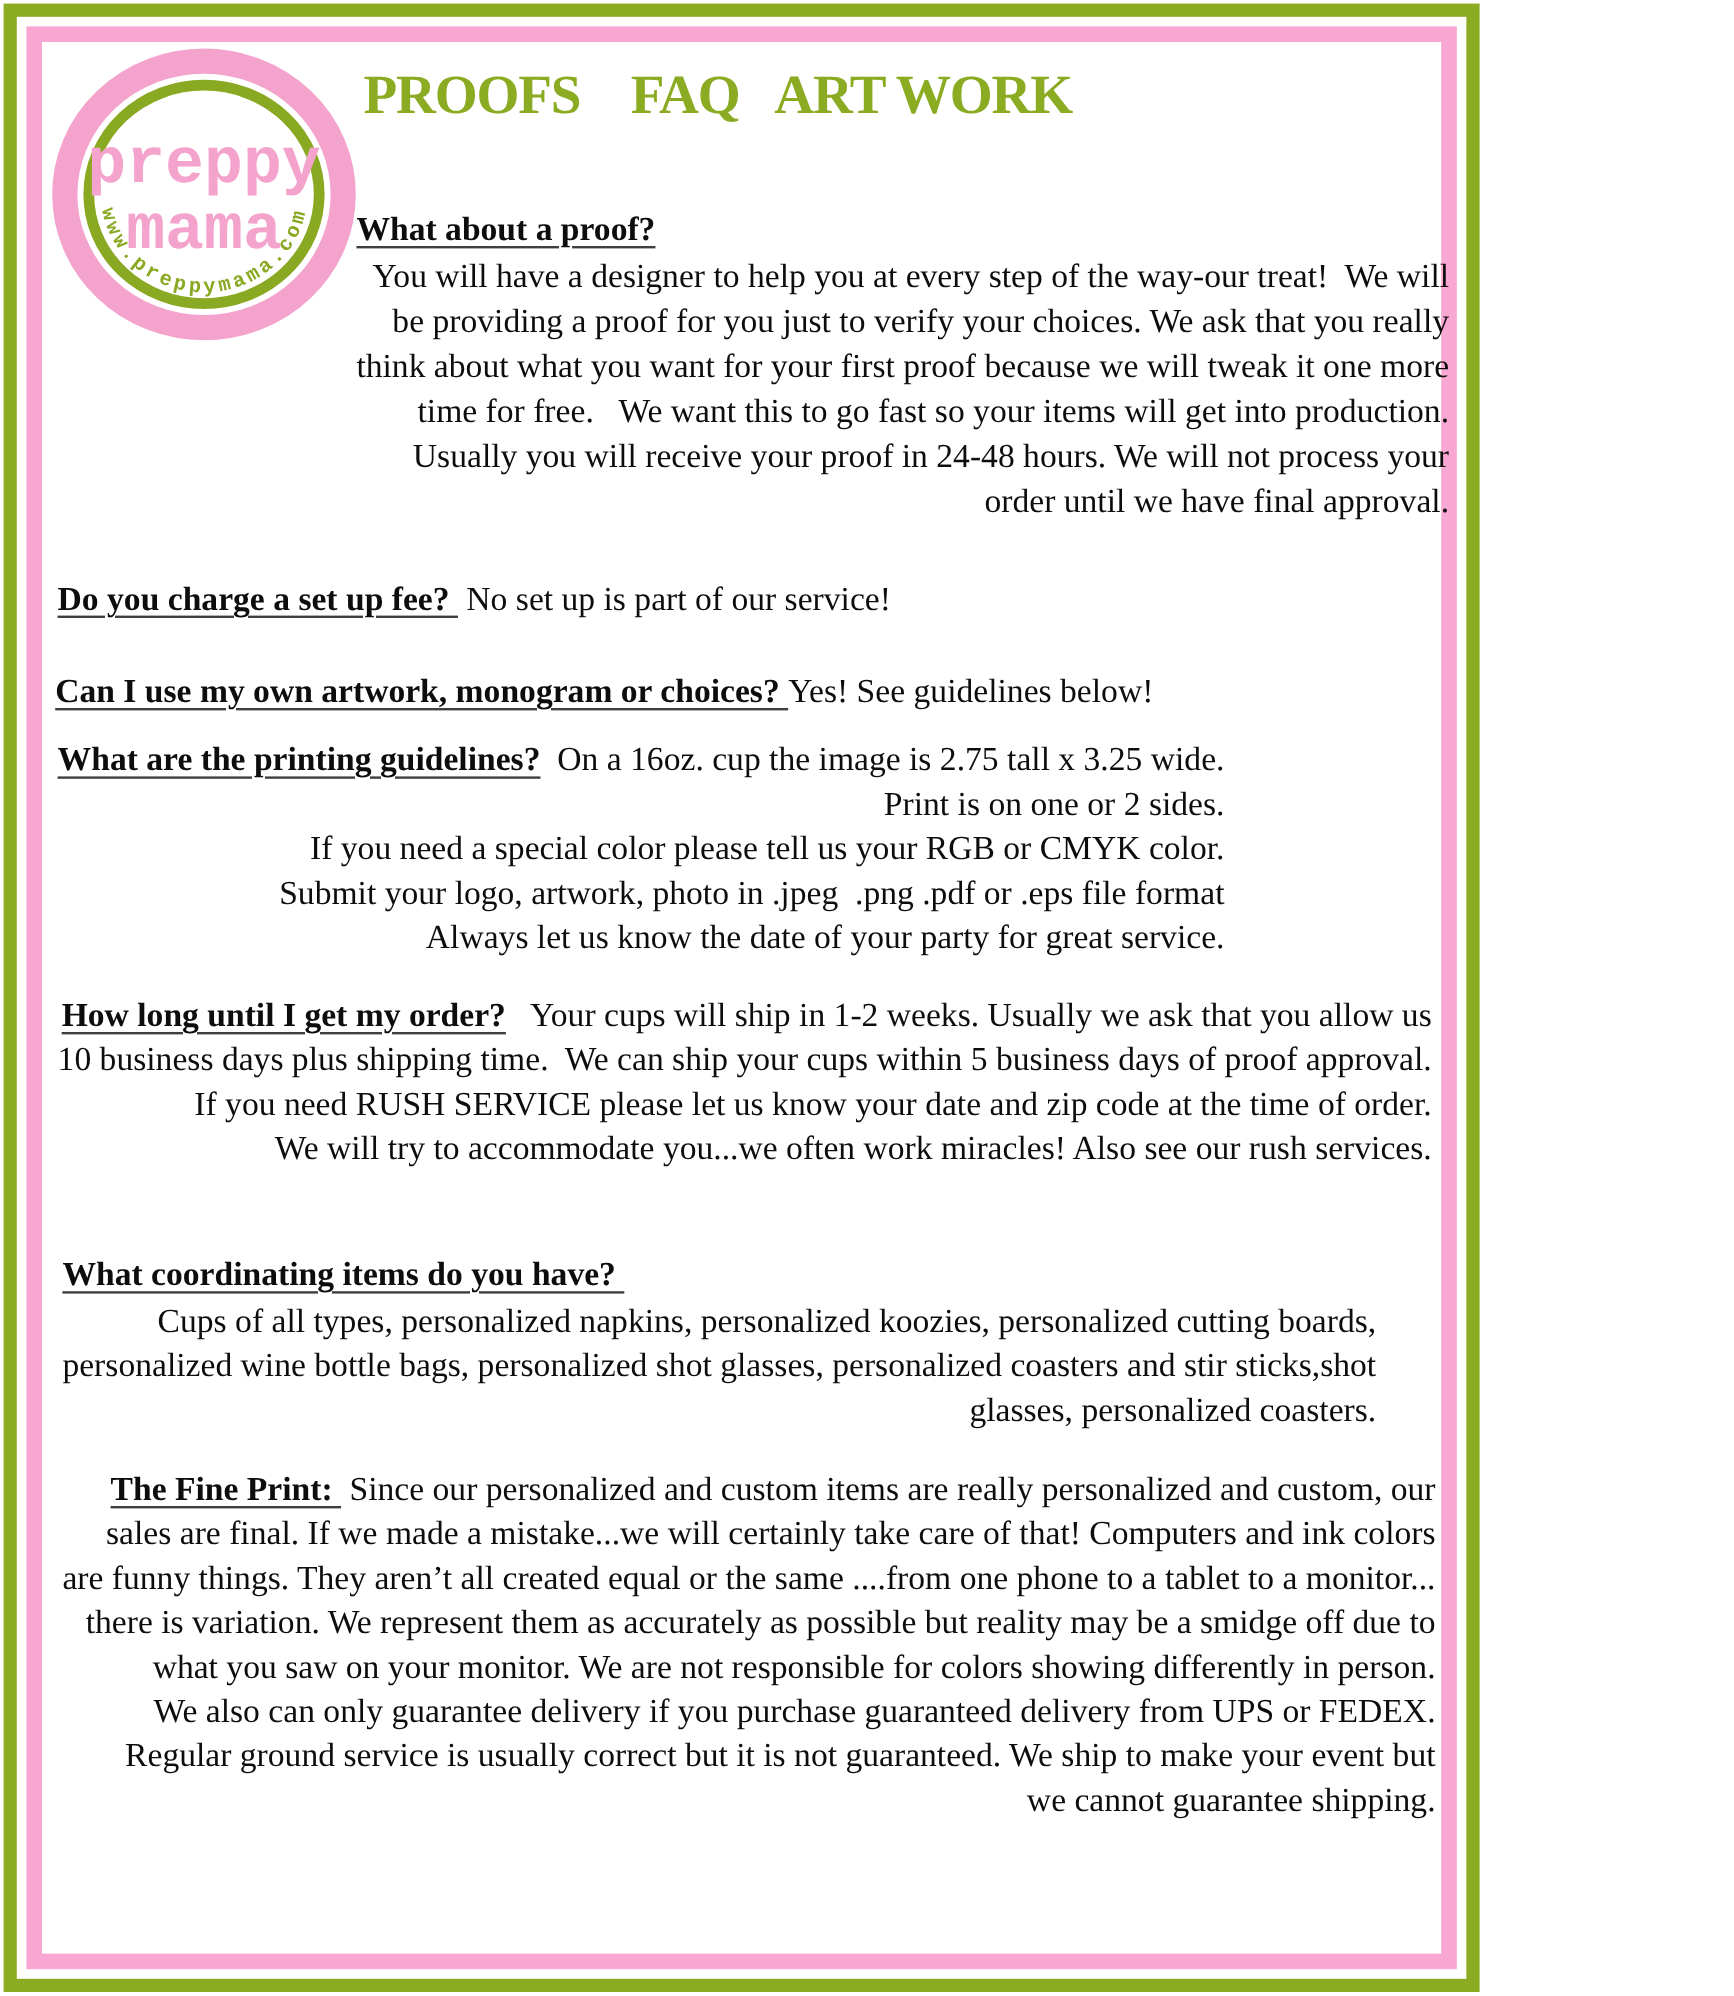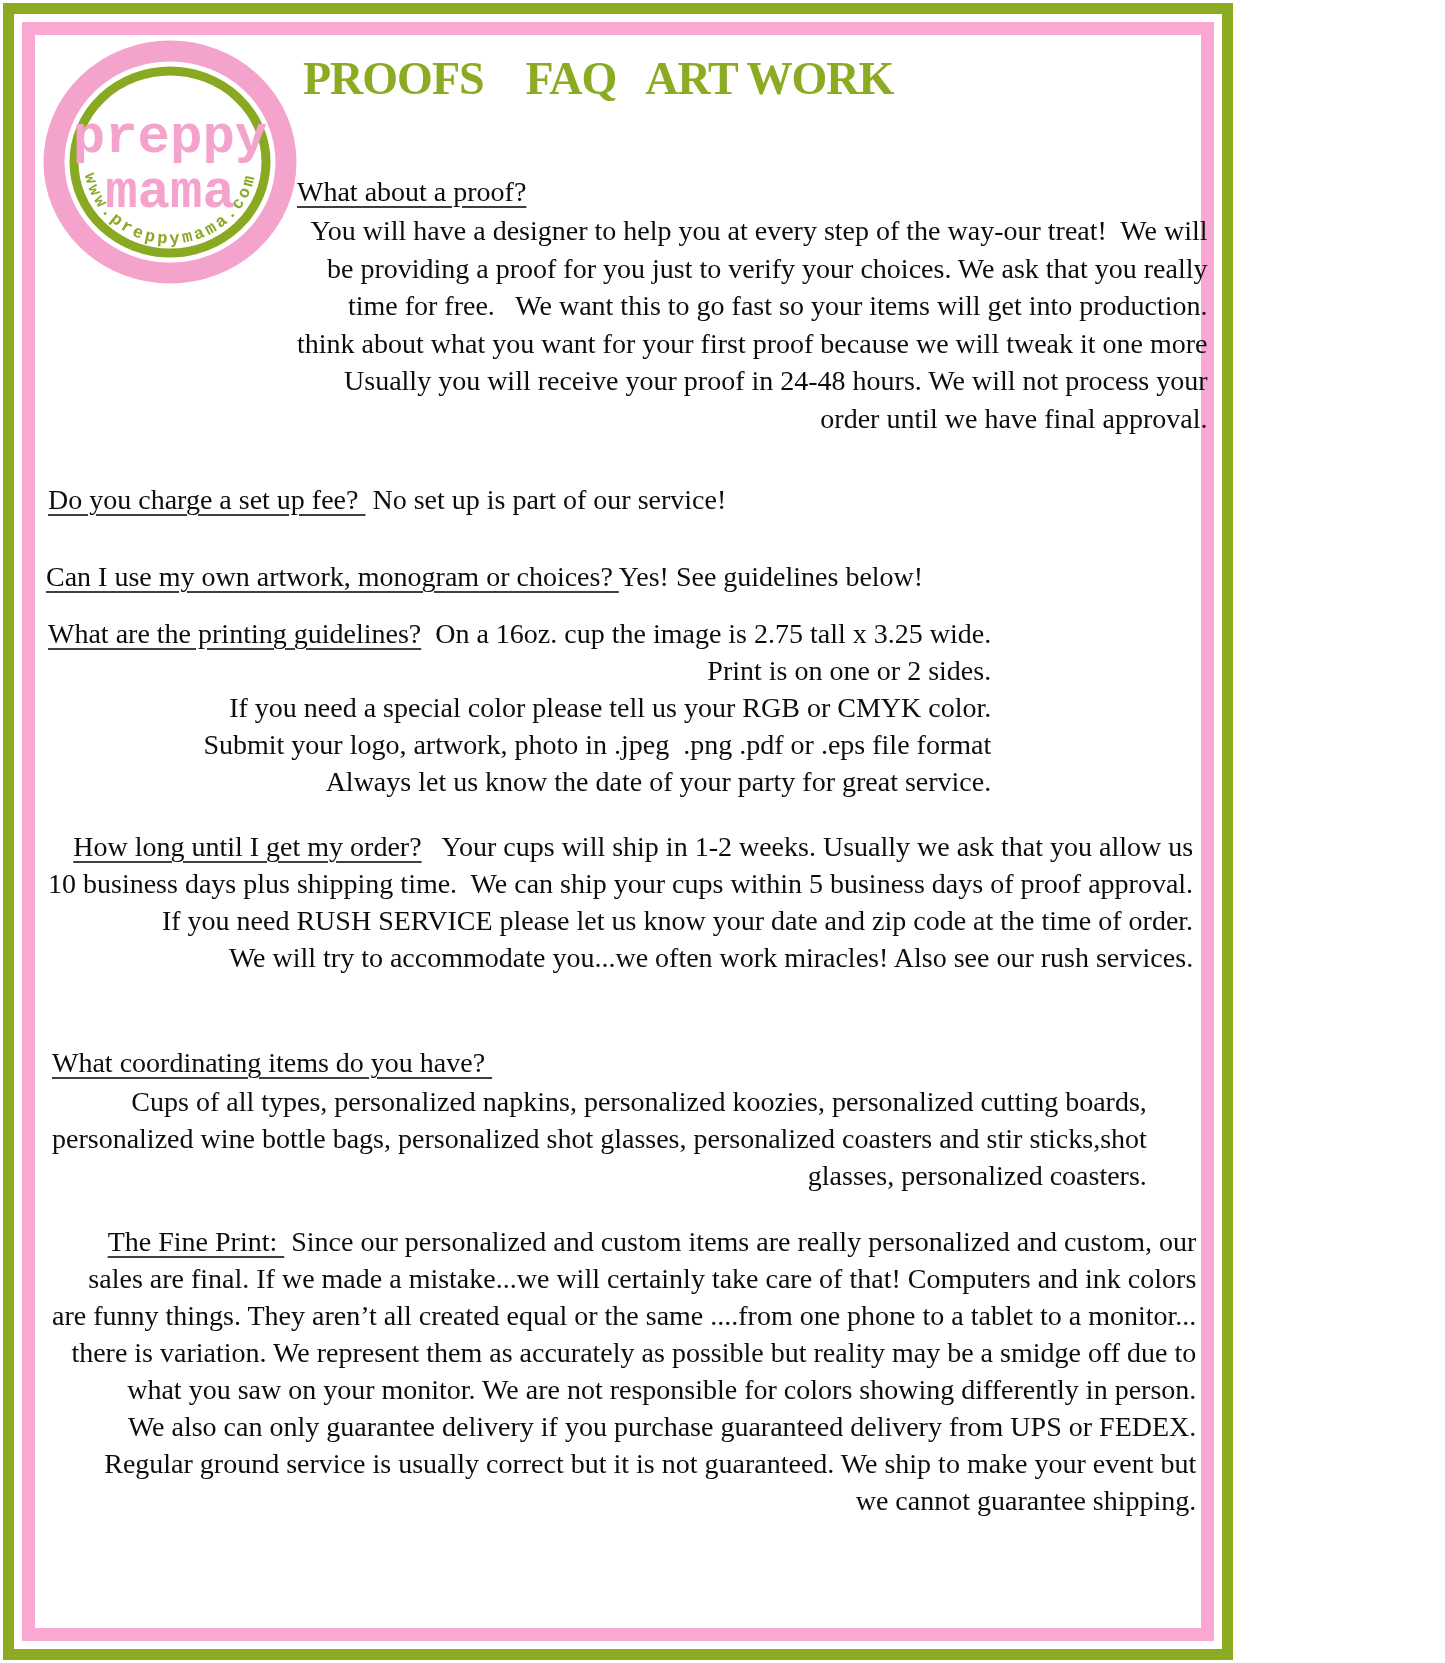--- a/index.html
+++ b/index.html
@@ -26,21 +26,21 @@
   .brand-url{font-size:17px;fill:var(--logo-green);letter-spacing:3px;}
   .title{
     position:absolute;left:303px;top:54px;
     font-size:46px;font-weight:bold;letter-spacing:-1px;
     color:var(--green);white-space:pre;line-height:1.1;
   }
   .sec{position:absolute;font-size:28px;}
   .line{line-height:37px;white-space:pre;text-align:right;}
   #sec-proof .line{line-height:37.5px;}
   .h{
-    font-weight:normal;white-space:pre;
+    font-weight:bold;white-space:pre;
     text-decoration:underline;
     text-decoration-thickness:2px;
     text-decoration-color:#3f3f3f;
     text-underline-offset:5px;
   }
   .h-line{line-height:40px;white-space:pre;}
   #sec-proof{left:297px;top:172px;}
   #sec-setup{left:48px;top:481px;}
   #sec-artwork{left:46px;top:558px;}
   #sec-printing{left:48px;top:615px;}
@@ -66,22 +66,22 @@
       <textPath href="#logo-url-arc" startOffset="50%" text-anchor="middle">www.preppymama.com</textPath>
     </text>
   </svg>
 
   <div class="title">PROOFS    FAQ   ART WORK</div>
 
   <div class="sec" id="sec-proof">
     <div class="h-line"><span class="h">What about a proof?</span></div>
     <div class="line">You will have a designer to help you at every step of the way-our treat!  We will</div>
     <div class="line">be providing a proof for you just to verify your choices. We ask that you really</div>
+    <div class="line">think about what you want for your first proof because we will tweak it one more</div>
     <div class="line">time for free.   We want this to go fast so your items will get into production.</div>
-    <div class="line">think about what you want for your first proof because we will tweak it one more</div>
     <div class="line">Usually you will receive your proof in 24-48 hours. We will not process your</div>
     <div class="line">order until we have final approval.</div>
   </div>
 
   <div class="sec" id="sec-setup">
     <div class="line"><span class="h">Do you charge a set up fee? </span><span> No set up is part of our service!</span></div>
   </div>
 
   <div class="sec" id="sec-artwork">
     <div class="line"><span class="h">Can I use my own artwork, monogram or choices? </span><span>Yes! See guidelines below!</span></div>

